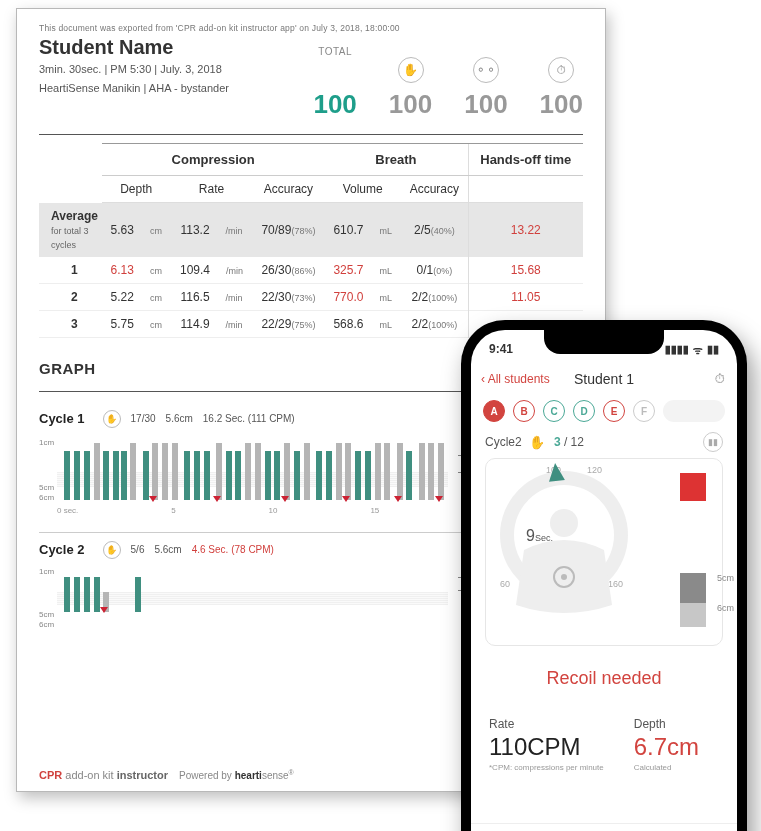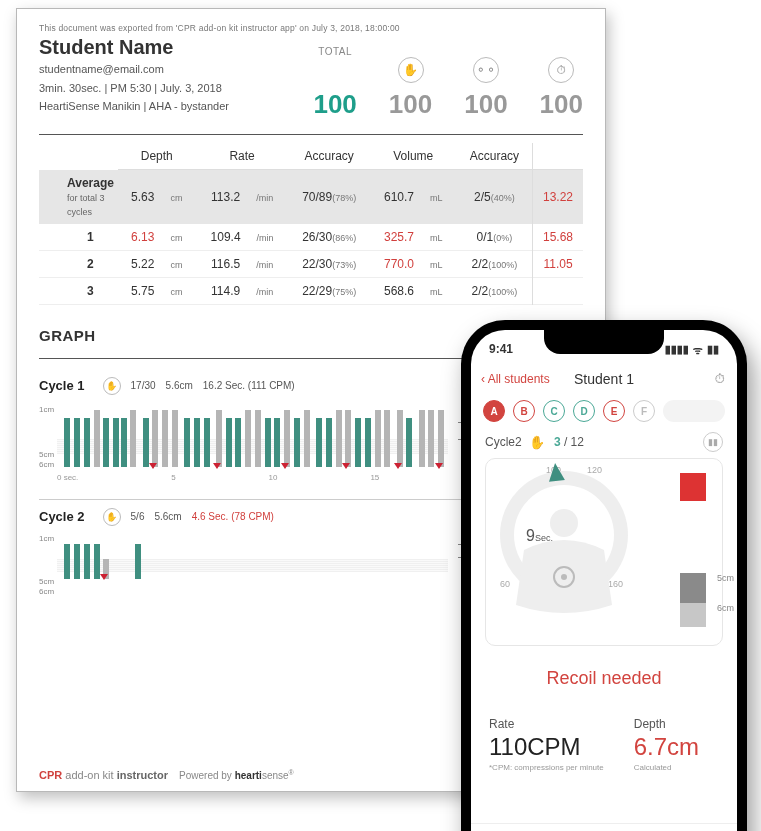--- a/index.html
+++ b/index.html
@@ -37,21 +37,21 @@
   .score-col.total .val { color:#1e9e8a; }
   hr.full { border:none; border-top:1px solid #555; margin:14px 0 0;}
   .sec-title { font-size:15px; font-weight:600; letter-spacing:.5px; margin-top:18px; }
 
   
   table.summ { width:100%; border-collapse:collapse; margin-top:8px; font-size:12px;}
   table.summ th, table.summ td { padding:6px 4px; text-align:center; }
   table.summ .group th { font-weight:600; border-top:1px solid #999; border-bottom:1px solid #ccc; font-size:13px; padding:8px 4px;}
   table.summ .sub th { font-weight:500; font-size:12px; color:#333; border-bottom:1px solid #ddd;}
   table.summ .group th:first-child, table.summ .sub th:first-child { border-top:none;}
-  table.summ td.left { text-align:left; padding-left:28px;}
+  table.summ td.left { text-align:left; padding-left:12px;}
   table.summ tr.avg { background:#e6e6e6;}
   table.summ tr.avg td.left { font-weight:600;}
   .avg-sub { font-size:9px; color:#666; font-weight:400;}
   .unit { font-size:9px; color:#777; margin-left:16px;}
   .pct { font-size:9px; color:#777;}
   .red { color:#d1403d;}
   .ho-col { border-left:1px solid #ddd;}
   table.summ tbody tr { border-bottom:1px solid #eee;}
   table.summ tbody tr.avg { border-bottom:none;}
   .group .blank, .sub .blank { border-top:none !important; border-bottom:none !important; width:50px;}
@@ -140,21 +140,20 @@
 </head>
 <body>
 
 <div class="doc">
 
   <div class="export-note">This document was exported from 'CPR add-on kit instructor app' on July 3, 2018, 18:00:00</div>
 
   <div class="doc-head">
     <div>
       <div class="doc-title">Student Name</div>
-      <div class="doc-sub">studentname@email.com</div>
       <div class="doc-sub">3min. 30sec. | PM 5:30 | July. 3, 2018</div>
       <div class="doc-sub">HeartiSense Manikin | AHA - bystander</div>
     </div>
     <div class="score-strip">
       <div class="score-col total">
         <div class="lab">TOTAL</div>
         <div style="height:26px"></div>
         <div class="val">100</div>
       </div>
       <div class="score-col">
@@ -172,20 +171,26 @@
         <div class="ico">⏱</div>
         <div class="val">100</div>
       </div>
     </div>
   </div>
 
   <hr class="full">
 
   <table class="summ">
     <thead>
+      <tr class="group">
+        <th class="blank"></th>
+        <th colspan="3">Compression</th>
+        <th colspan="2">Breath</th>
+        <th class="ho-col">Hands-off time</th>
+      </tr>
       <tr class="sub">
         <th class="blank"></th>
         <th>Depth</th>
         <th>Rate</th>
         <th>Accuracy</th>
         <th>Volume</th>
         <th>Accuracy</th>
         <th class="ho-col"></th>
       </tr>
     </thead>

